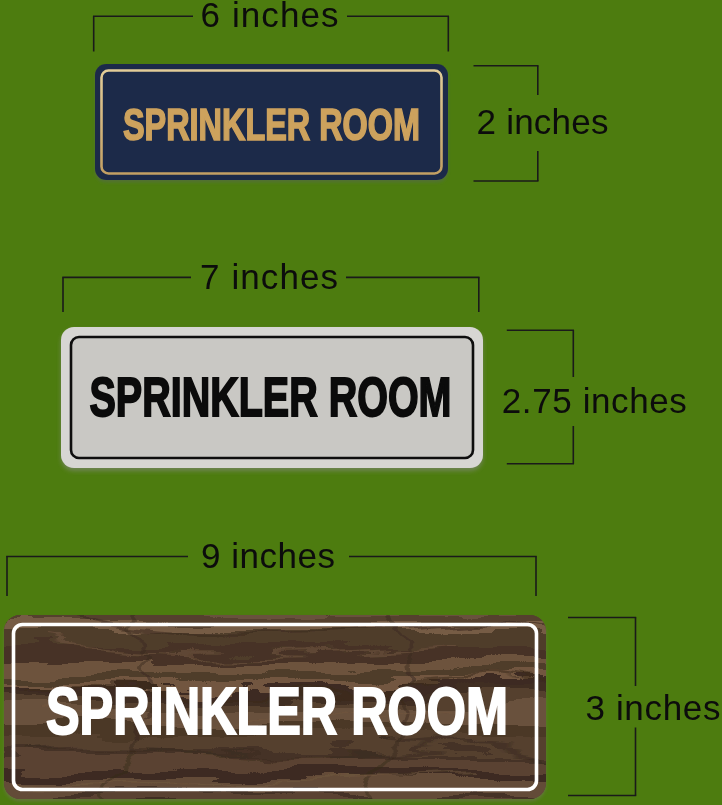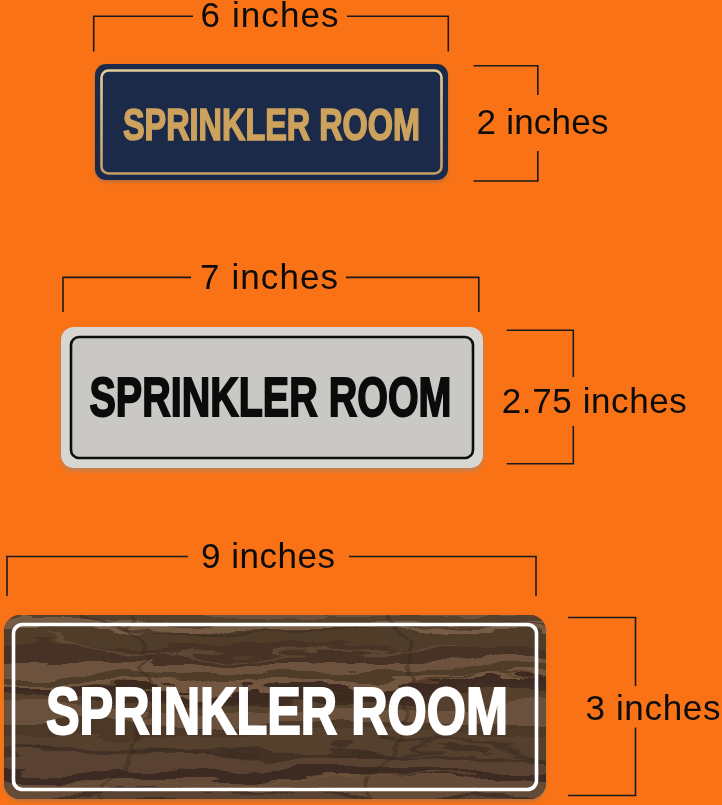--- a/index.html
+++ b/index.html
@@ -1,16 +1,16 @@
 <!DOCTYPE html>
 <html><head>
 <meta charset="utf-8">
 <style>
   html,body{margin:0;padding:0;background:#fff;}
-  .page{position:relative;width:722px;height:805px;background:#f97316;overflow:hidden;
+  .page{position:relative;width:722px;height:805px;background:#4d7c0f;overflow:hidden;
         font-family:"Liberation Sans", sans-serif;}
   svg text{font-family:"Liberation Sans", sans-serif;}
 </style>
 </head>
 <body>
 <div class="page">
 <svg width="722" height="805" viewBox="0 0 722 805">
 <defs>
   <linearGradient id="goldline" x1="0" y1="0" x2="0" y2="1">
     <stop offset="0" stop-color="#e2cc98"></stop>

